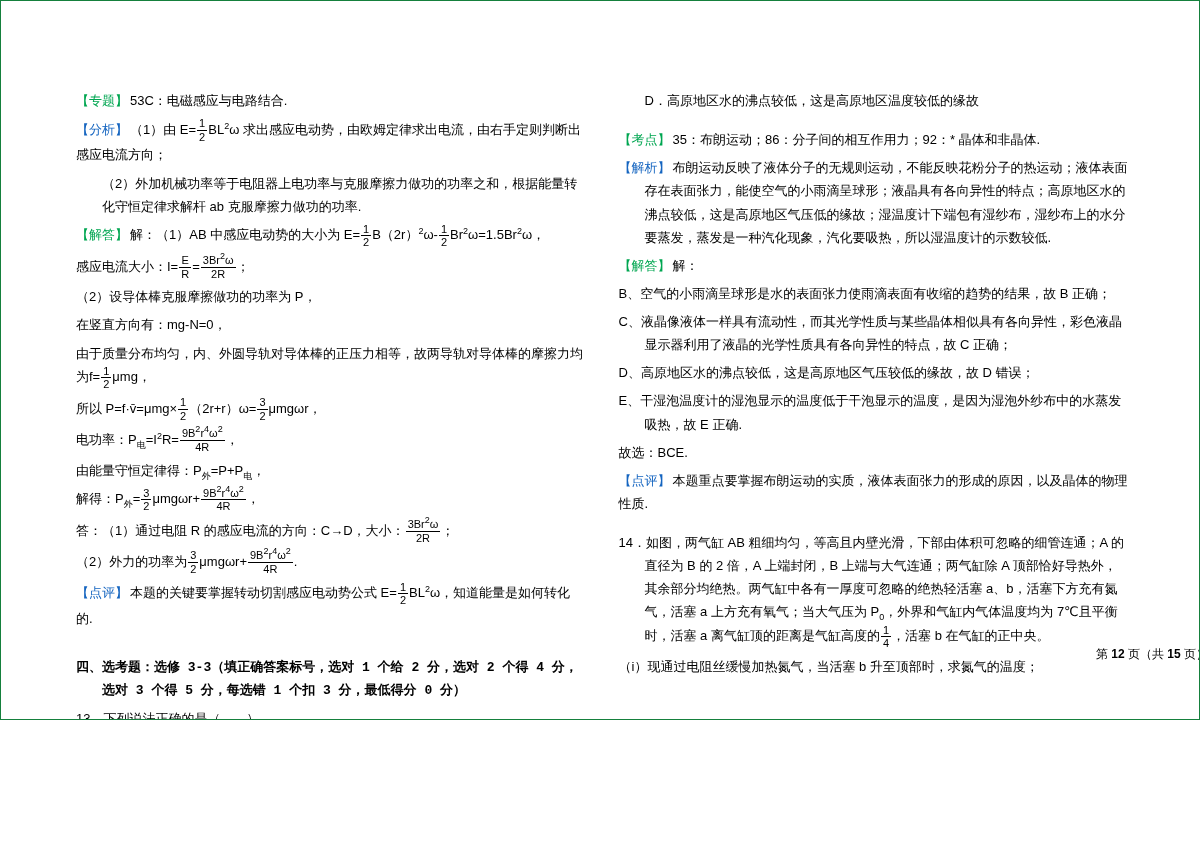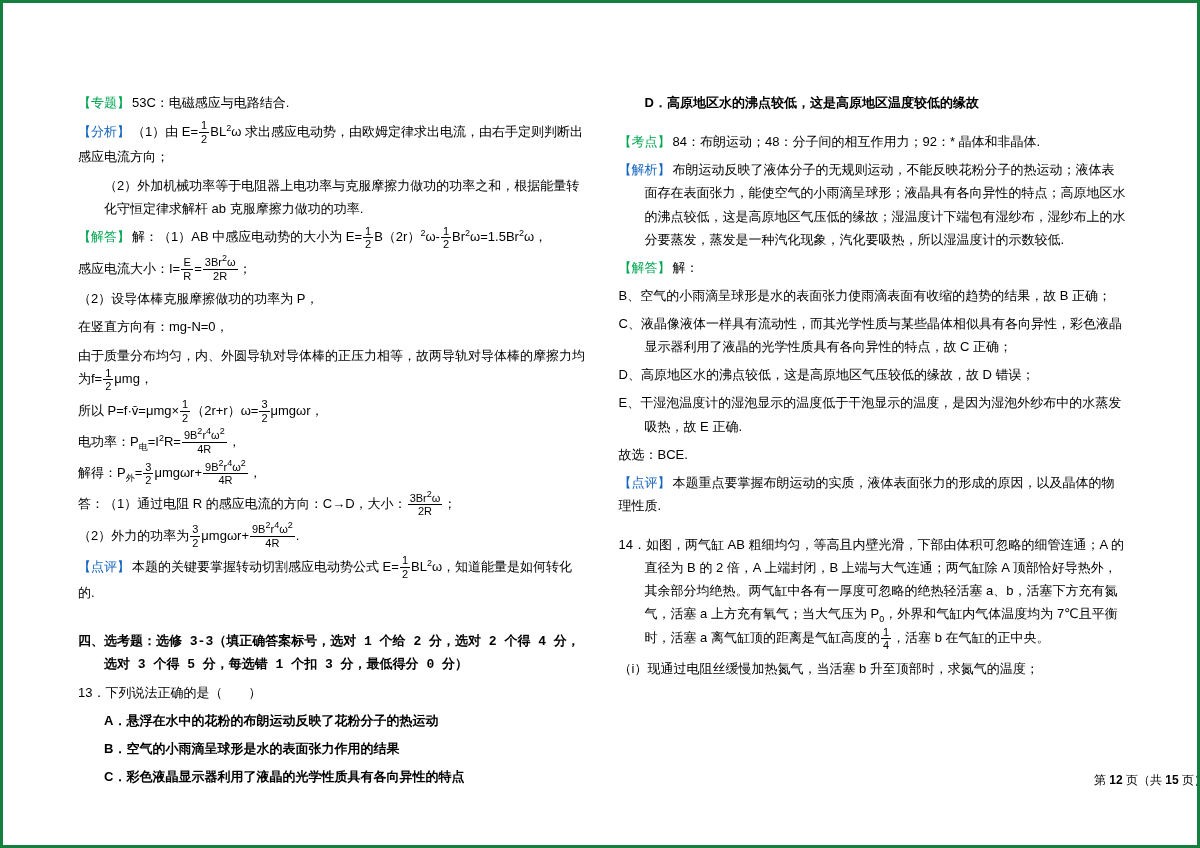--- a/index.html
+++ b/index.html
@@ -1,37 +1,37 @@
 <!DOCTYPE html>
 <html style="--tag-green: #00a651; --tag-blue: #1565c0;"><head>
 <meta charset="utf-8">
 <style>
   html,body{margin:0;padding:0;background:#fff;}
   .page{
     position:relative;
-    width:1200px;height:848px;
+    width:1200px;height:720px;
     background:#fff;
     box-sizing:border-box;
-    border:3px solid #15803d;
+    border:1px solid #15803d;
     font-family:"Liberation Sans","DejaVu Sans",sans-serif;
     font-size:13px;color:#000;
     overflow:hidden;
   }
   .columns{
     display:flex;
     gap:32px;
     padding:88px 70px 0 75px;
   }
   .col{width:512px;}
   .para{margin:0 0 5px 0;line-height:1.78;}
   .tag{margin-right:2px;}
   .tag-green{color:var(--tag-green,#00a651);}
   .tag-blue{color:var(--tag-blue,#1565c0);}
   .indent{padding-left:26px;}
-  .opt{text-indent:26px;font-weight:bold;}
+  .opt{text-indent:26px;}
   .hang{padding-left:26px;text-indent:-26px;}
   .bold{font-weight:bold;font-family:Liberation Mono, monospace;}
   .gap-md{margin-top:16px;}
   .gap-lg{margin-top:26px;}
   sup{font-size:9px;line-height:0;}
   sub{font-size:9px;line-height:0;}
   .frac{
     display:inline-block;vertical-align:middle;text-align:center;
     line-height:1.15;font-size:11px;margin:0 1px;text-indent:0;
   }
@@ -52,34 +52,35 @@
       <p class="para"><span class="tag tag-green">【专题】</span><span>53C：电磁感应与电路结合.</span></p>
       <p class="para"><span class="tag tag-blue">【分析】</span><span>（1）由 E=<span class="frac"><span class="num">1</span><span class="den">2</span></span>BL<sup>2</sup>ω 求出感应电动势，由欧姆定律求出电流，由右手定则判断出感应电流方向；</span></p>
       <p class="para indent"><span>（2）外加机械功率等于电阻器上电功率与克服摩擦力做功的功率之和，根据能量转化守恒定律求解杆 ab 克服摩擦力做功的功率.</span></p>
       <p class="para"><span class="tag tag-green">【解答】</span><span>解：（1）AB 中感应电动势的大小为 E=<span class="frac"><span class="num">1</span><span class="den">2</span></span>B（2r）<sup>2</sup>ω-<span class="frac"><span class="num">1</span><span class="den">2</span></span>Br<sup>2</sup>ω=1.5Br<sup>2</sup>ω，</span></p>
       <p class="para"><span>感应电流大小：I=<span class="frac"><span class="num">E</span><span class="den">R</span></span>=<span class="frac"><span class="num">3Br<sup>2</sup>ω</span><span class="den">2R</span></span>；</span></p>
       <p class="para"><span>（2）设导体棒克服摩擦做功的功率为 P，</span></p>
       <p class="para"><span>在竖直方向有：mg-N=0，</span></p>
       <p class="para"><span>由于质量分布均匀，内、外圆导轨对导体棒的正压力相等，故两导轨对导体棒的摩擦力均为f=<span class="frac"><span class="num">1</span><span class="den">2</span></span>μmg，</span></p>
       <p class="para"><span>所以 P=f·v̄=μmg×<span class="frac"><span class="num">1</span><span class="den">2</span></span>（2r+r）ω=<span class="frac"><span class="num">3</span><span class="den">2</span></span>μmgωr，</span></p>
       <p class="para"><span>电功率：P<sub>电</sub>=I<sup>2</sup>R=<span class="frac"><span class="num">9B<sup>2</sup>r<sup>4</sup>ω<sup>2</sup></span><span class="den">4R</span></span>，</span></p>
+      <p class="para"><span>由能量守恒定律得：P<sub>外</sub>=P+P<sub>电</sub>，</span></p>
       <p class="para"><span>解得：P<sub>外</sub>=<span class="frac"><span class="num">3</span><span class="den">2</span></span>μmgωr+<span class="frac"><span class="num">9B<sup>2</sup>r<sup>4</sup>ω<sup>2</sup></span><span class="den">4R</span></span>，</span></p>
       <p class="para"><span>答：（1）通过电阻 R 的感应电流的方向：C→D，大小：<span class="frac"><span class="num">3Br<sup>2</sup>ω</span><span class="den">2R</span></span>；</span></p>
       <p class="para"><span>（2）外力的功率为<span class="frac"><span class="num">3</span><span class="den">2</span></span>μmgωr+<span class="frac"><span class="num">9B<sup>2</sup>r<sup>4</sup>ω<sup>2</sup></span><span class="den">4R</span></span>.</span></p>
       <p class="para"><span class="tag tag-blue">【点评】</span><span>本题的关键要掌握转动切割感应电动势公式 E=<span class="frac"><span class="num">1</span><span class="den">2</span></span>BL<sup>2</sup>ω，知道能量是如何转化的.</span></p>
       <p class="para hang bold gap-lg"><span>四、选考题：选修 3-3（填正确答案标号，选对 1 个给 2 分，选对 2 个得 4 分，选对 3 个得 5 分，每选错 1 个扣 3 分，最低得分 0 分）</span></p>
       <p class="para"><span>13．下列说法正确的是（　　）</span></p>
       <p class="para opt"><span>A．悬浮在水中的花粉的布朗运动反映了花粉分子的热运动</span></p>
       <p class="para opt"><span>B．空气的小雨滴呈球形是水的表面张力作用的结果</span></p>
       <p class="para opt"><span>C．彩色液晶显示器利用了液晶的光学性质具有各向异性的特点</span></p>
     </div>
 
     <div class="col">
       <p class="para opt"><span>D．高原地区水的沸点较低，这是高原地区温度较低的缘故</span></p>
-      <p class="para gap-md"><span class="tag tag-green">【考点】</span><span>84：布朗运动；48：分子间的相互作用力；92：* 晶体和非晶体.</span></p>
+      <p class="para gap-md"><span class="tag tag-green">【考点】</span><span>35：布朗运动；86：分子间的相互作用力；92：* 晶体和非晶体.</span></p>
       <p class="para hang"><span class="tag tag-blue">【解析】</span><span>布朗运动反映了液体分子的无规则运动，不能反映花粉分子的热运动；液体表面存在表面张力，能使空气的小雨滴呈球形；液晶具有各向异性的特点；高原地区水的沸点较低，这是高原地区气压低的缘故；湿温度计下端包有湿纱布，湿纱布上的水分要蒸发，蒸发是一种汽化现象，汽化要吸热，所以湿温度计的示数较低.</span></p>
       <p class="para"><span class="tag tag-green">【解答】</span><span>解：</span></p>
       <p class="para hang"><span>B、空气的小雨滴呈球形是水的表面张力使雨滴表面有收缩的趋势的结果，故 B 正确；</span></p>
       <p class="para hang"><span>C、液晶像液体一样具有流动性，而其光学性质与某些晶体相似具有各向异性，彩色液晶显示器利用了液晶的光学性质具有各向异性的特点，故 C 正确；</span></p>
       <p class="para hang"><span>D、高原地区水的沸点较低，这是高原地区气压较低的缘故，故 D 错误；</span></p>
       <p class="para hang"><span>E、干湿泡温度计的湿泡显示的温度低于干泡显示的温度，是因为湿泡外纱布中的水蒸发吸热，故 E 正确.</span></p>
       <p class="para"><span>故选：BCE.</span></p>
       <p class="para"><span class="tag tag-blue">【点评】</span><span>本题重点要掌握布朗运动的实质，液体表面张力的形成的原因，以及晶体的物理性质.</span></p>
       <p class="para hang gap-md"><span>14．如图，两气缸 AB 粗细均匀，等高且内壁光滑，下部由体积可忽略的细管连通；A 的直径为 B 的 2 倍，A 上端封闭，B 上端与大气连通；两气缸除 A 顶部恰好导热外，其余部分均绝热。两气缸中各有一厚度可忽略的绝热轻活塞 a、b，活塞下方充有氮气，活塞 a 上方充有氧气；当大气压为 P<sub>0</sub>，外界和气缸内气体温度均为 7℃且平衡时，活塞 a 离气缸顶的距离是气缸高度的<span class="frac"><span class="num">1</span><span class="den">4</span></span>，活塞 b 在气缸的正中央。</span></p>
       <p class="para"><span>（i）现通过电阻丝缓慢加热氮气，当活塞 b 升至顶部时，求氮气的温度；</span></p>

